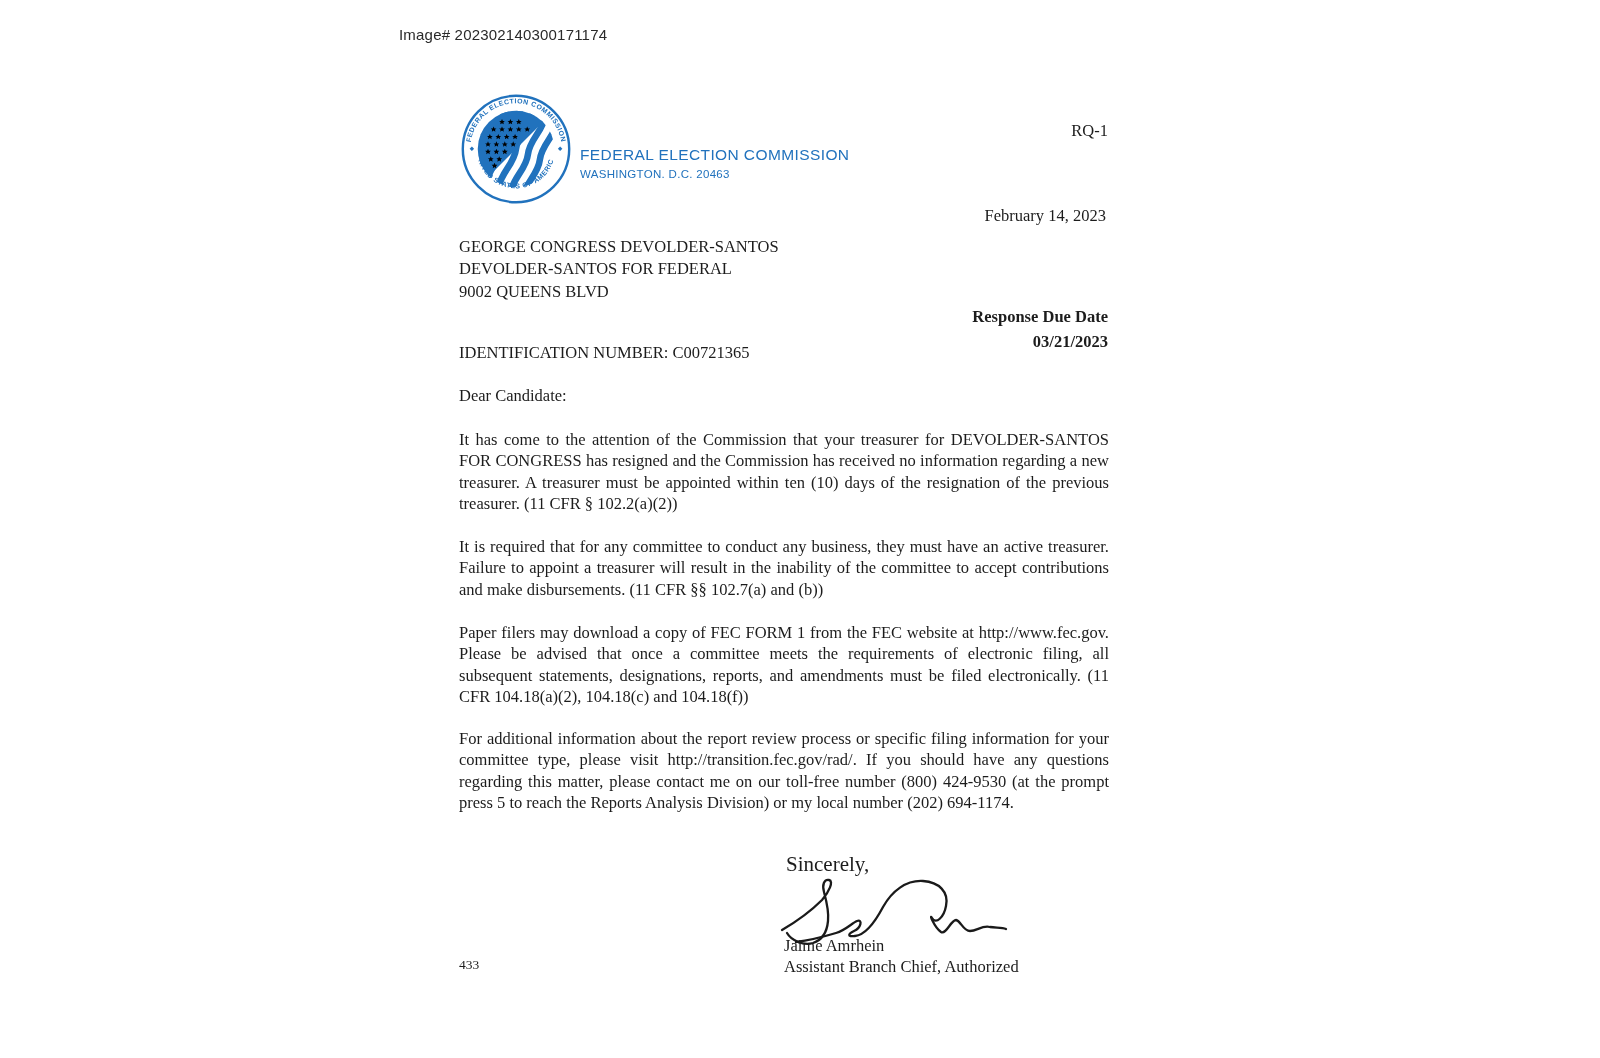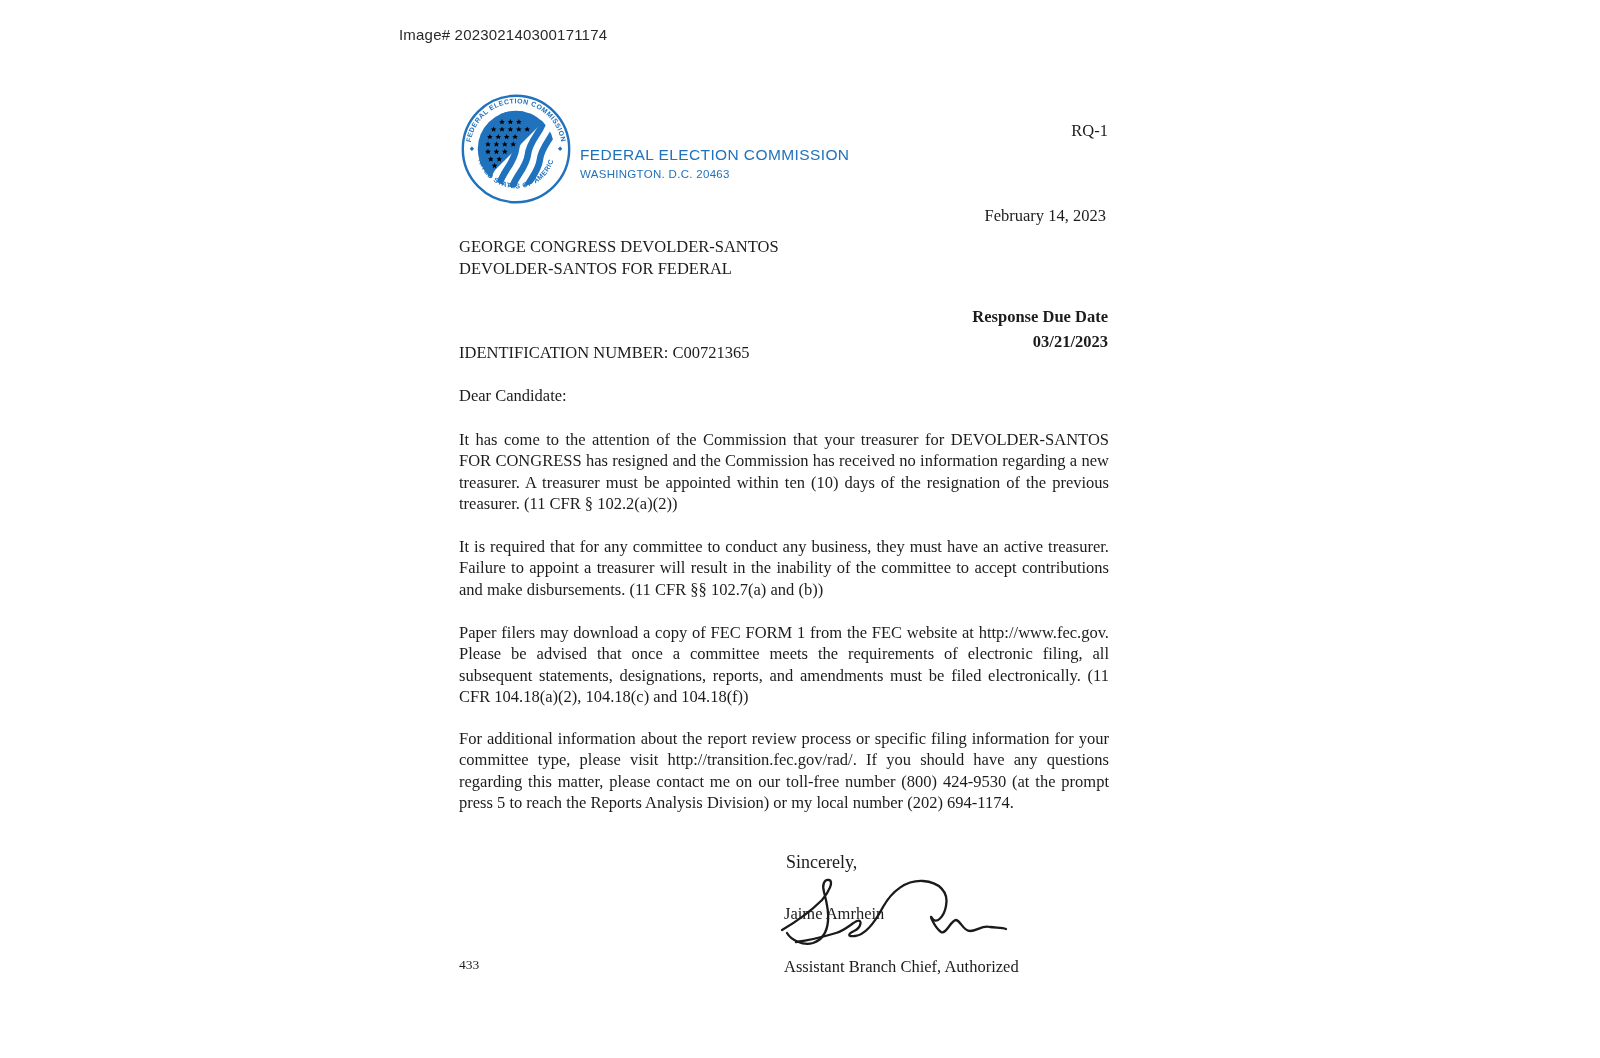--- a/index.html
+++ b/index.html
@@ -46,23 +46,23 @@
     left: 459px; width: 650px;
     font-size: 16.5px; line-height: 21.4px;
     text-align: justify; text-align-last: left;
   }
   .p1 { top: 413px; }
   .p2 { top: 520px; }
   .p3 { top: 606px; }
   .p4 { top: 712px; }
 
   
-  .closing { left: 786px; top: 836px; font-size: 18px; }
+  .closing { left: 786px; top: 836px; font-size: 21px; }
   .signature { left: 772px; top: 858px; width: 240px; height: 80px; }
-  .signer-name { left: 784px; top: 888px; font-size: 16.5px; }
+  .signer-name { left: 784px; top: 920px; font-size: 16.5px; }
   .signer-title { left: 784px; top: 941px; font-size: 16.5px; }
 
   .page-number { left: 459px; top: 941px; font-size: 13.5px; }
 
   
   .seal-ring { fill: none; stroke: var(--brand-blue); stroke-width: 2.6; }
   .seal-arc-text { fill: var(--brand-blue); font-family: "Liberation Sans", sans-serif; font-weight: bold; font-size: 7.4px; letter-spacing: 0.55px; }
   .seal-stripe { fill: none; stroke: var(--brand-blue); stroke-width: 7; }
   .seal-canton { fill: var(--brand-blue); }
   .seal-dot { fill: var(--brand-blue); }
@@ -134,20 +134,21 @@
     <div class="agency-name">FEDERAL ELECTION COMMISSION</div>
     <div class="agency-addr">WASHINGTON. D.C. 20463</div>
   </div>
 
   <div class="abs form-code">RQ-1</div>
   <div class="abs letter-date">February 14, 2023</div>
 
   <div class="abs recipient">
     <div>GEORGE CONGRESS DEVOLDER-SANTOS</div>
     <div>DEVOLDER-SANTOS FOR FEDERAL</div>
+    <div>9002 QUEENS BLVD</div>
   </div>
 
   <div class="abs response-due">
     <div>Response Due Date</div>
     <div>03/21/2023</div>
   </div>
 
   <div class="abs id-number">IDENTIFICATION NUMBER: C00721365</div>
 
   <div class="abs salutation">Dear Candidate:</div>

